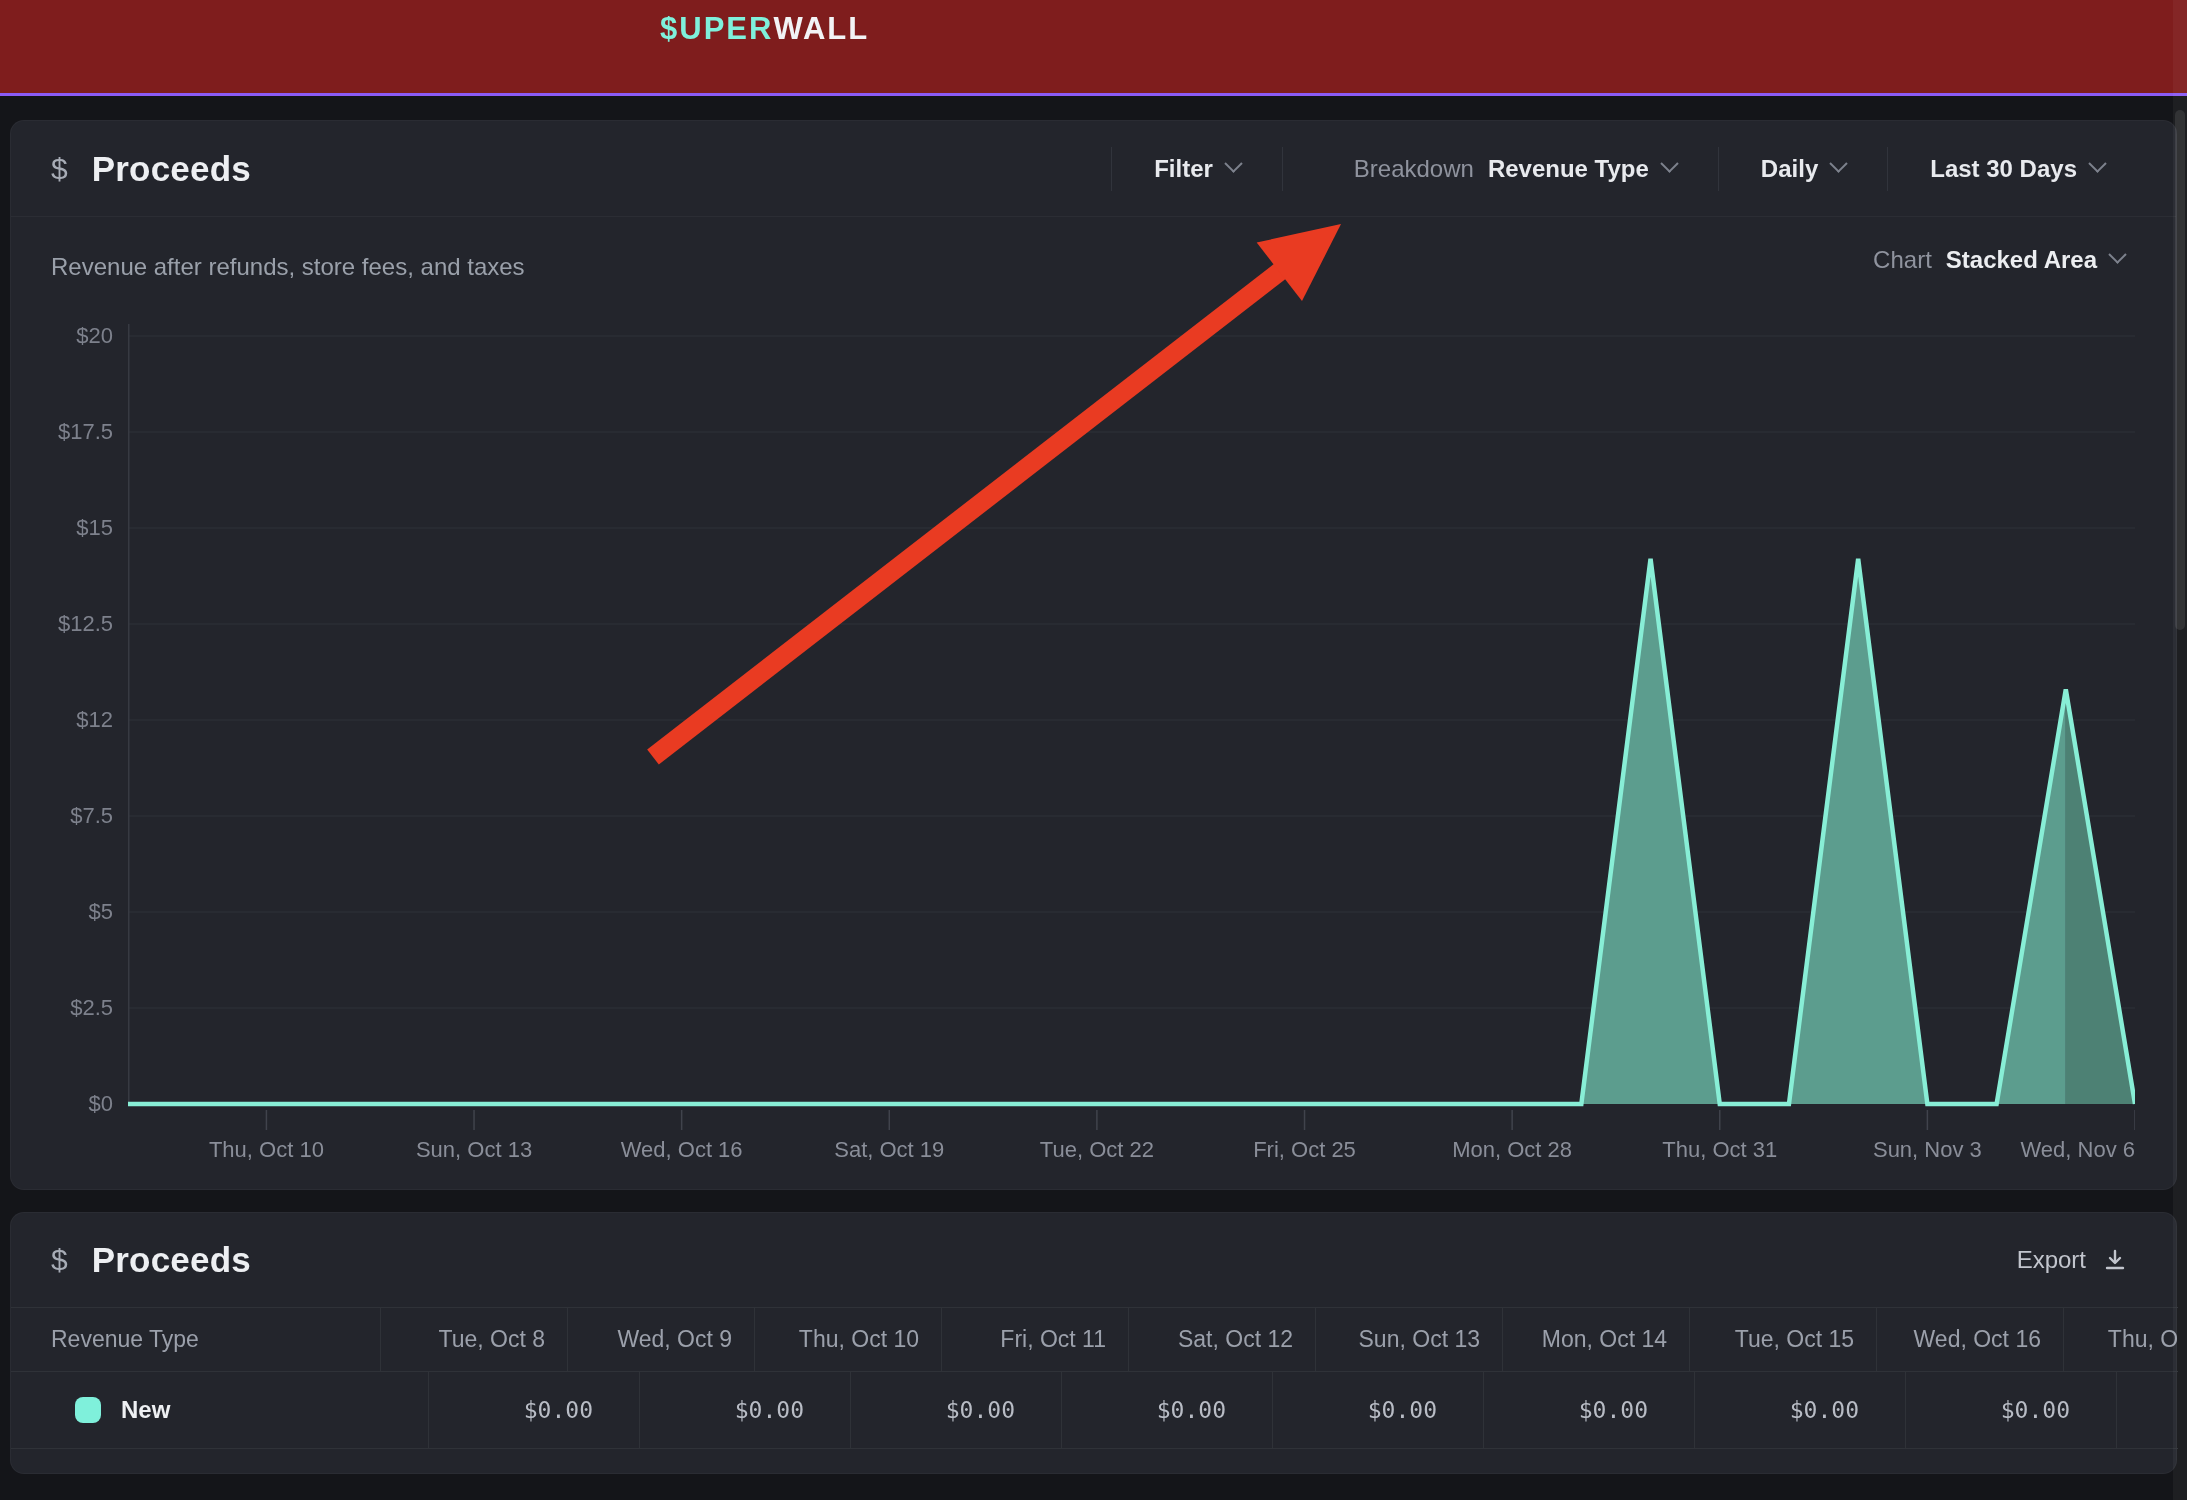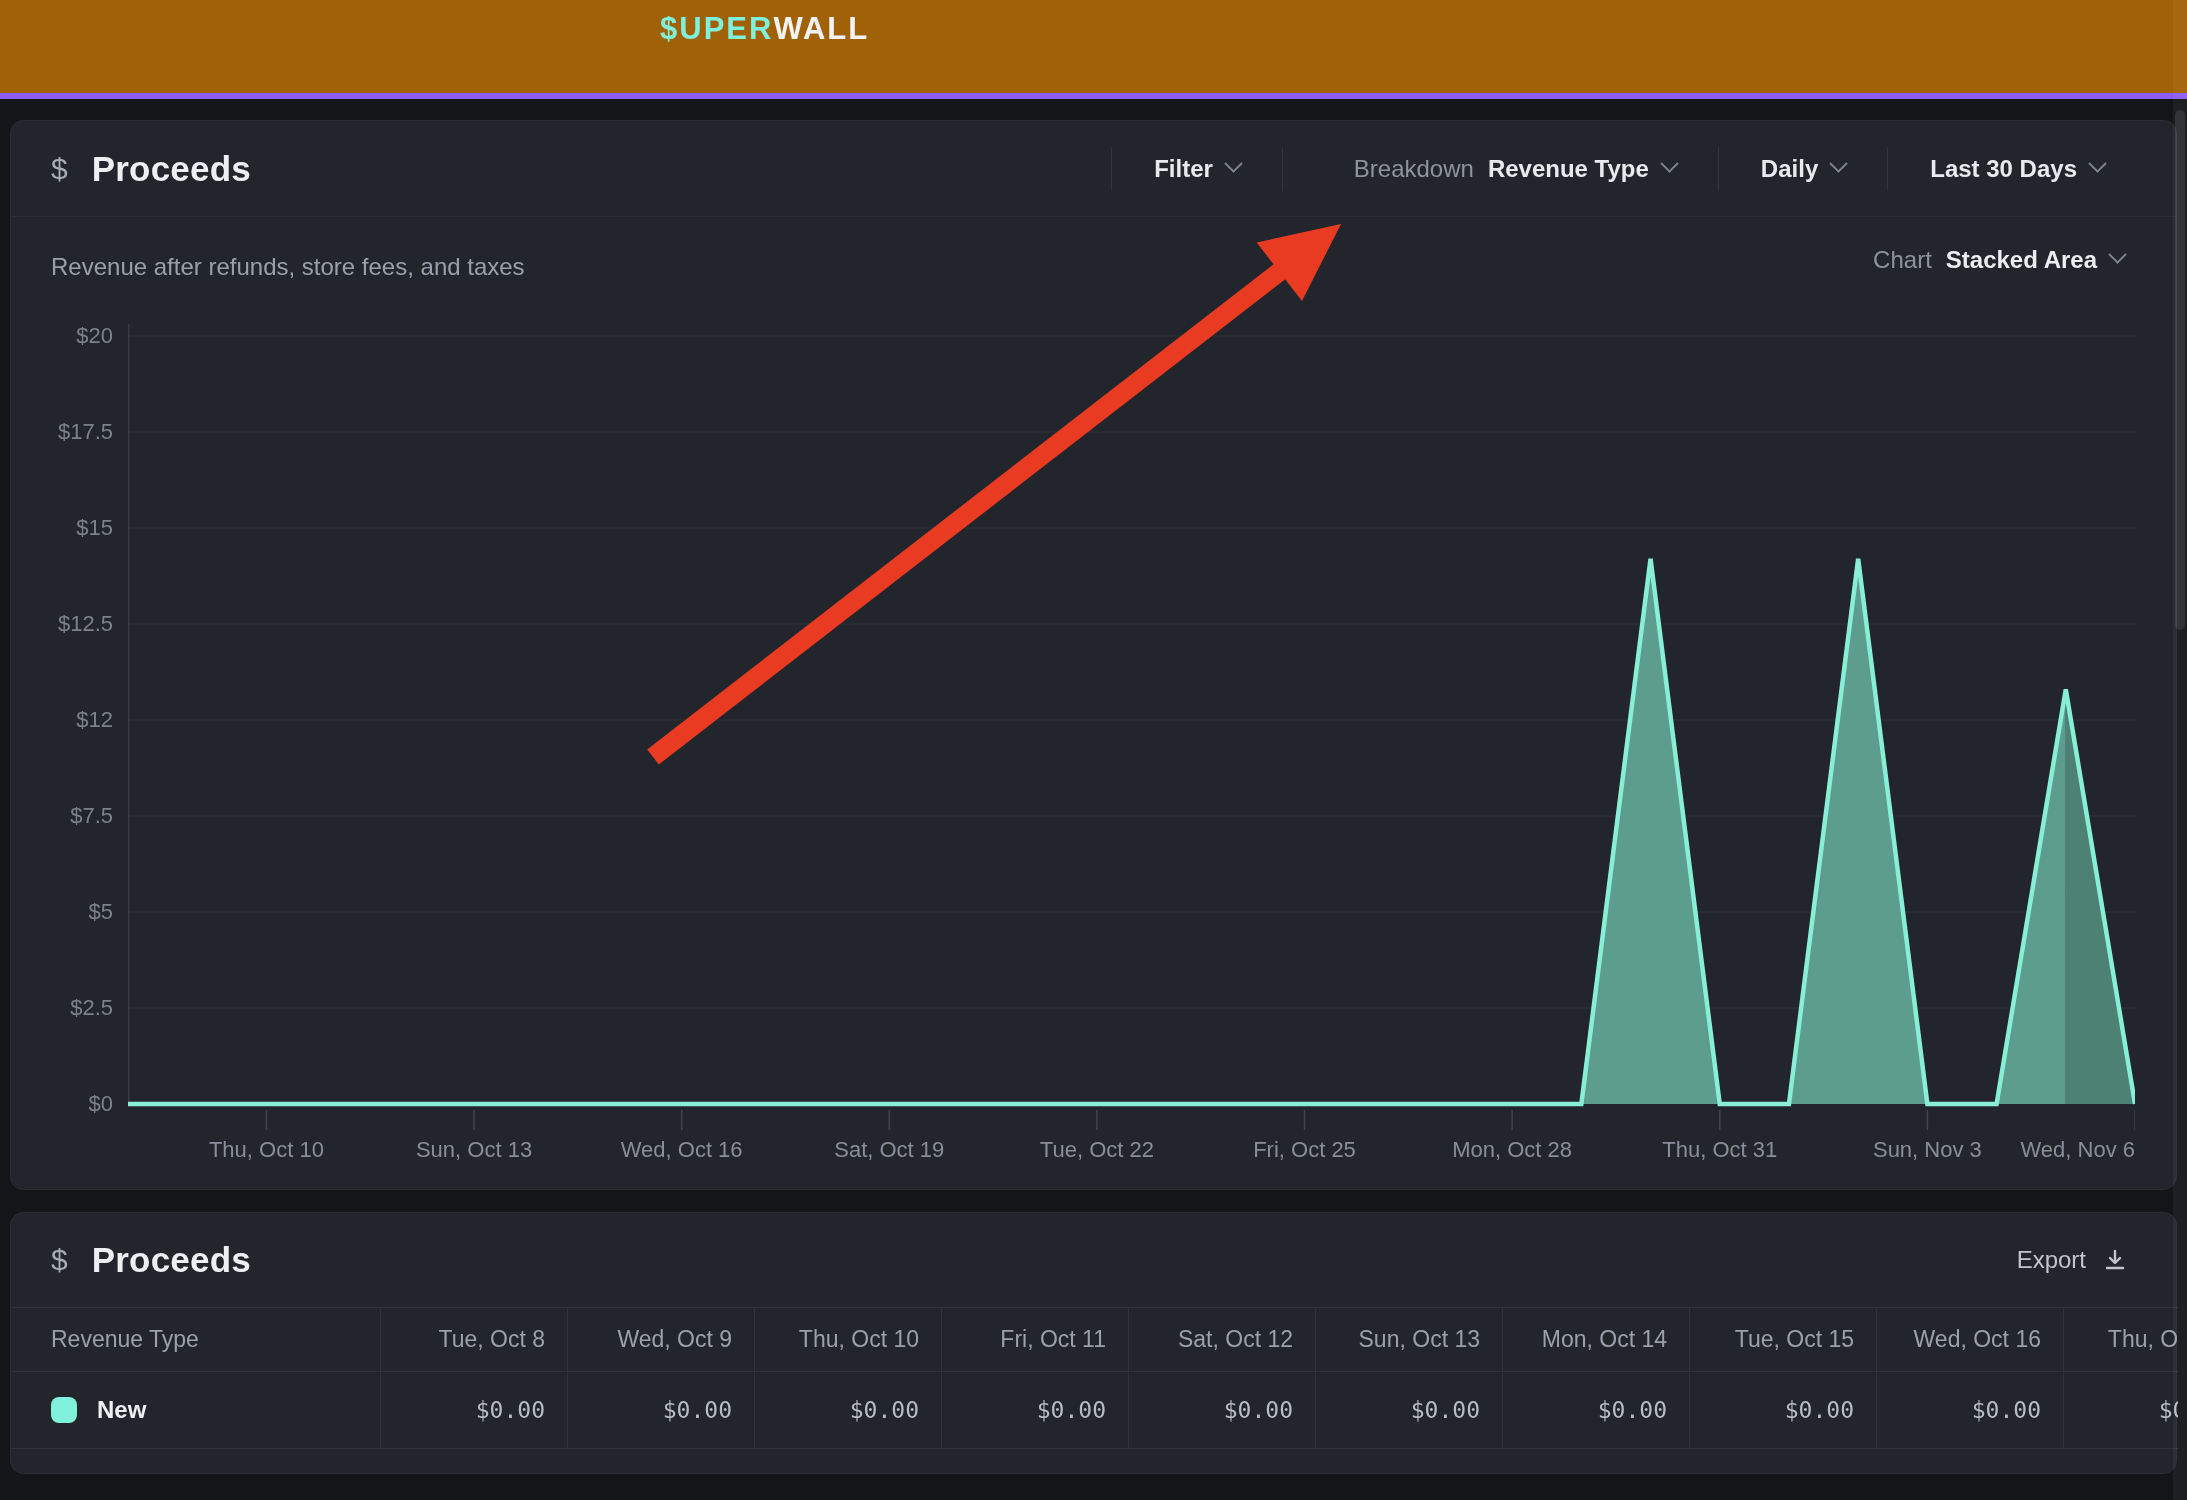--- a/index.html
+++ b/index.html
@@ -1,20 +1,20 @@
 <!DOCTYPE html>
 <html><head>
 <meta charset="utf-8">
 <style>
   html,body{margin:0;padding:0;background:#141519;}
   .canvas{position:relative;width:2187px;height:1500px;background:#141519;overflow:hidden;
           font-family:"Liberation Sans",sans-serif;-webkit-font-smoothing:antialiased;}
 
   
-  .topbar{position:absolute;left:0;top:0;width:2187px;height:93px;background:#a16207;border-bottom:6px solid #8b5cf6;}
+  .topbar{position:absolute;left:0;top:0;width:2187px;height:93px;background:#7f1d1d;border-bottom:3px solid #8b5cf6;}
   .logo{position:absolute;left:660px;top:0;height:93px;display:flex;align-items:center;
         font-size:31px;font-weight:800;letter-spacing:2px;padding-top:0;}
   .logo .logo-a{color:#7ff0db;}
   .logo .logo-b{color:#f2f3f5;}
   .logo{top:-18px;}
 
   
   .panel{position:absolute;left:10px;width:2167px;background:#23252c;border:1px solid rgba(255,255,255,0.035);
          border-radius:14px;box-sizing:border-box;}
   .chart-panel{top:120px;height:1070px;}
@@ -56,21 +56,21 @@
               background:none;border:none;cursor:pointer;font-family:"Liberation Sans",sans-serif;
               font-size:24px;color:#c2c5cd;font-weight:500;margin-left:36px;}
   .export-btn svg{display:block;}
   .thead,.trow{position:absolute;left:0;width:2167px;display:flex;overflow:hidden;box-sizing:border-box;}
   .thead{top:94px;height:65px;border-top:1px solid #2f3238;border-bottom:1px solid #2f3238;}
   .trow{top:159px;height:77px;border-bottom:1px solid #2f3238;}
   .cell{flex:0 0 187px;width:187px;display:flex;align-items:center;justify-content:flex-end;
         padding-right:22px;box-sizing:border-box;border-left:1px solid #2f3238;}
   .cell.first{flex:0 0 369px;width:369px;justify-content:flex-start;padding-left:40px;border-left:none;}
   .thead .cell{color:#9ba0ab;font-size:23px;}
-  .trow .cell{color:#b8bcc5;font-family:"DejaVu Sans Mono",monospace;font-size:23px;}
+  .trow .cell{color:#b8bcc5;font-family:"DejaVu Sans Mono",monospace;font-size:23px;margin-left:24px;}
   .trow .cell.first{font-family:"Liberation Sans",sans-serif;color:#eef0f3;font-size:24px;font-weight:600;gap:20px;}
   .swatch{width:26px;height:26px;border-radius:8px;background:#7ff0db;flex:0 0 auto;}
 
   
   .arrow-overlay{position:absolute;left:0;top:0;pointer-events:none;}
 
   
   .scrollbar{position:absolute;right:0;top:0;width:14px;height:1500px;background:rgba(255,255,255,0.045);}
   .scrollbar .thumb{position:absolute;left:2px;top:110px;width:10px;height:520px;border-radius:5px;background:rgba(255,255,255,0.09);}
 </style>

